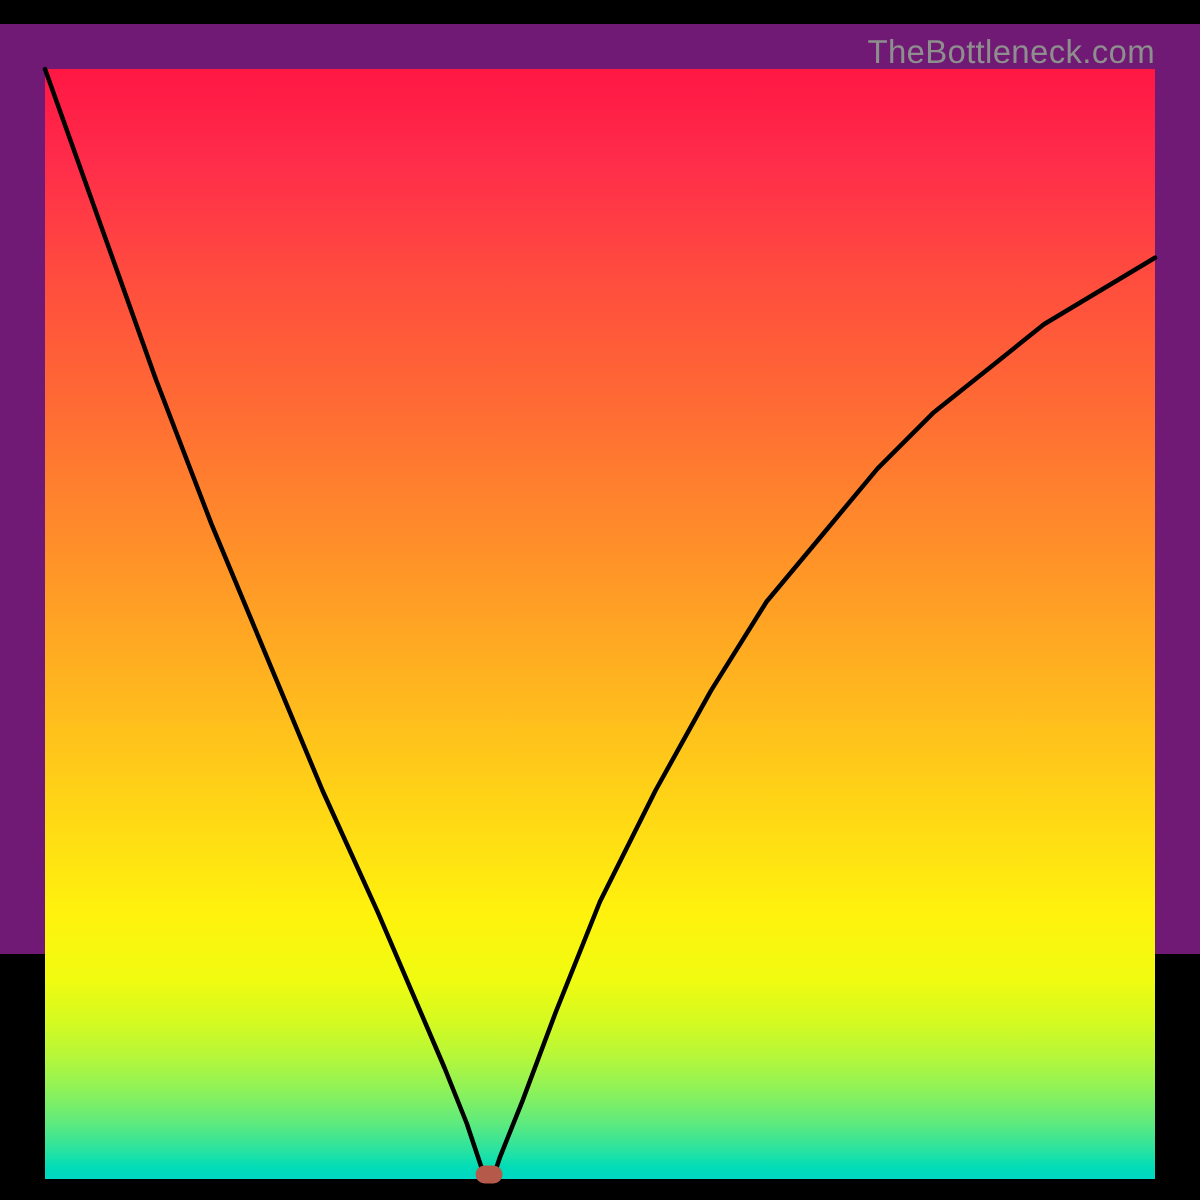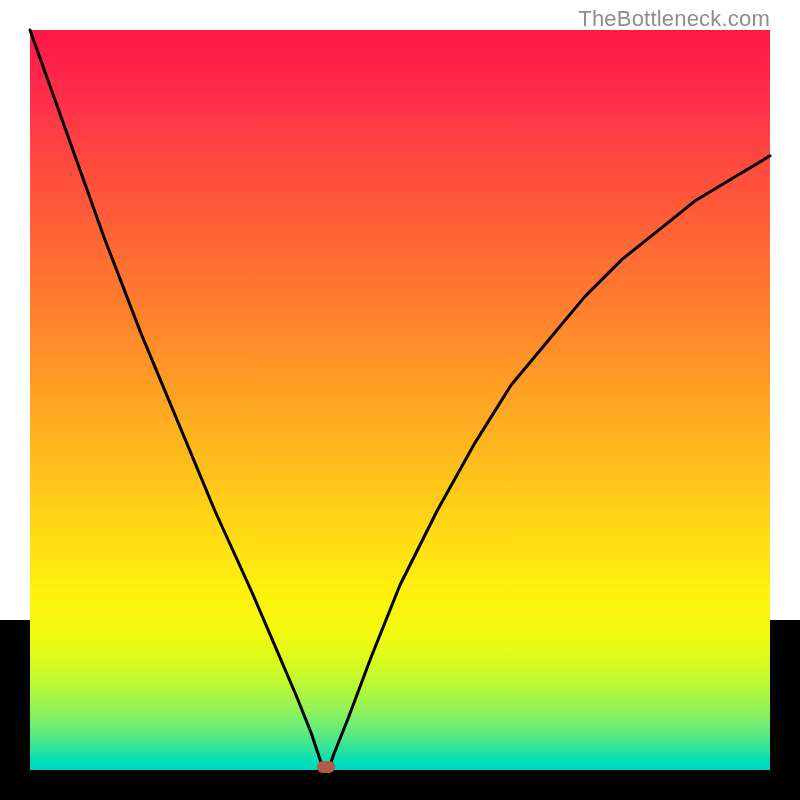--- a/index.html
+++ b/index.html
@@ -8,21 +8,22 @@
     width: 800px;
     height: 800px;
     overflow: hidden;
     background: #000;
     font-family: Arial, Helvetica, sans-serif;
   }
   .frame {
     position: relative;
     width: 800px;
     height: 620px;
-    background: #ffffff;
+    background: #701a75;
+    margin-top: 16px;
   }
   .plot {
     position: absolute;
     left: 30px;
     top: 30px;
     width: 740px;
     height: 740px;
     
     background: linear-gradient(
       to bottom,

